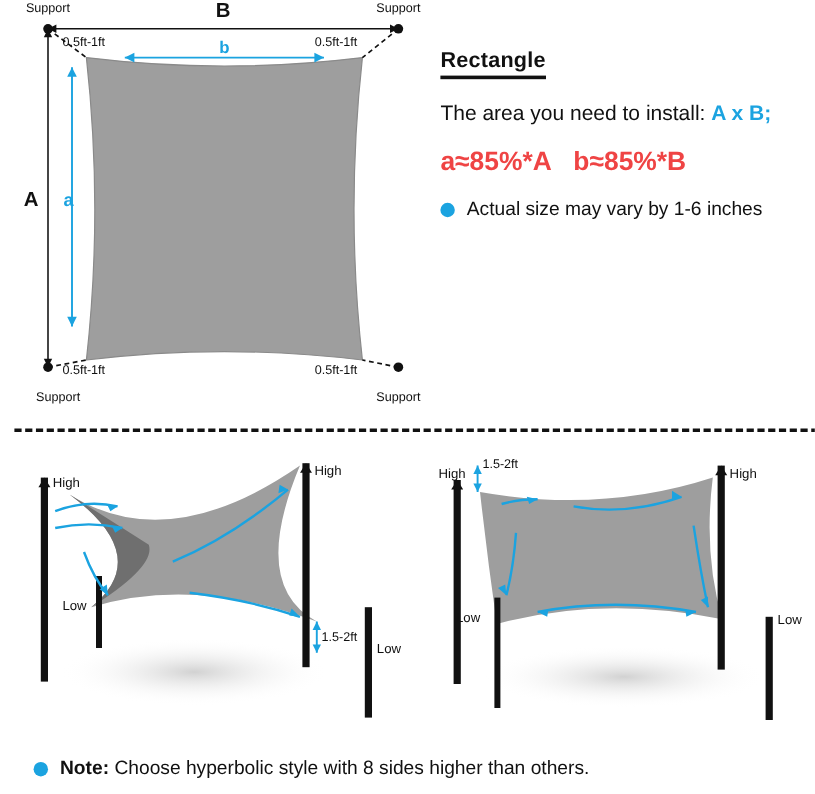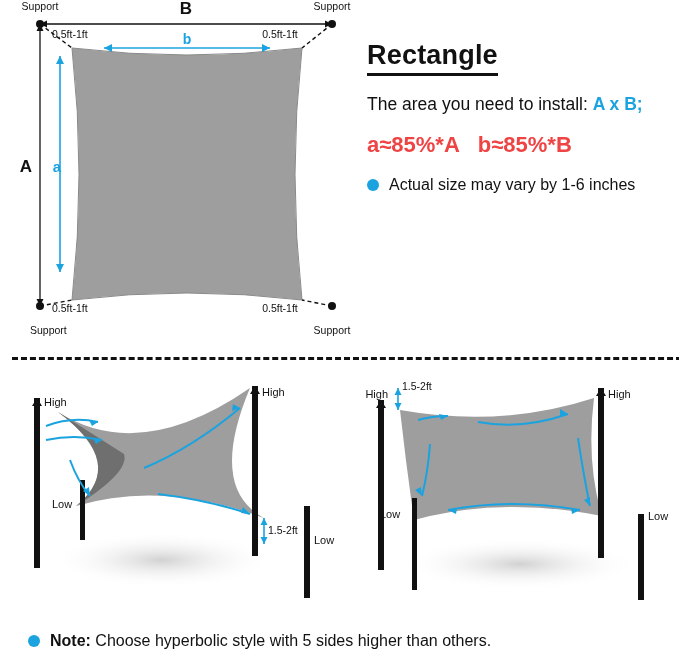--- a/index.html
+++ b/index.html
@@ -11,21 +11,21 @@
     position:relative;
     overflow:hidden;
   }
   .wrap{position:relative;width:679px;height:662px;margin-left:12px;}
 
   
   .top-left{position:absolute;left:0;top:0;width:350px;height:350px;}
   .top-right{position:absolute;left:355px;top:40px;width:320px;height:240px;}
 
   .title{
-    font-size:27px;font-weight:bold;letter-spacing:.2px;
+    font-size:18px;font-weight:bold;letter-spacing:.2px;
     border-bottom:3px solid #111;display:inline-block;
     padding-bottom:2px;margin:0 0 18px 0;
   }
   .line{font-size:17.5px;margin:0 0 16px 0;line-height:1.25;}
   .accent{color:#1ba3e0;font-weight:bold;}
   .formula{color:#ef4444;font-weight:bold;font-size:22px;margin:0 0 18px 0;}
   .formula .gap{display:inline-block;width:18px;}
   .bullet-row{display:flex;align-items:center;gap:10px;font-size:16px;}
   .dot{width:12px;height:12px;border-radius:50%;background:#1ba3e0;flex:0 0 auto;}
 
@@ -206,16 +206,16 @@
         <text class="lbl" x="256" y="30" font-size="11" fill="#111">High</text>
         <text class="lbl" x="28" y="150" font-size="11" fill="#111">Low</text>
         <text class="lbl" x="296" y="152" font-size="11" fill="#111">Low</text>
         <text class="lbl" x="50" y="22" font-size="10.5" fill="#111">1.5-2ft</text>
       </svg>
     </div>
   </div>
 
   <div class="note">
     <span class="dot"></span>
-    <span><b>Note:</b><span> Choose hyperbolic style with 5 sides higher than others.</span></span>
+    <span><b>Note:</b><span> Choose hyperbolic style with 8 sides higher than others.</span></span>
   </div>
 
 </div>
 
 </body></html>

